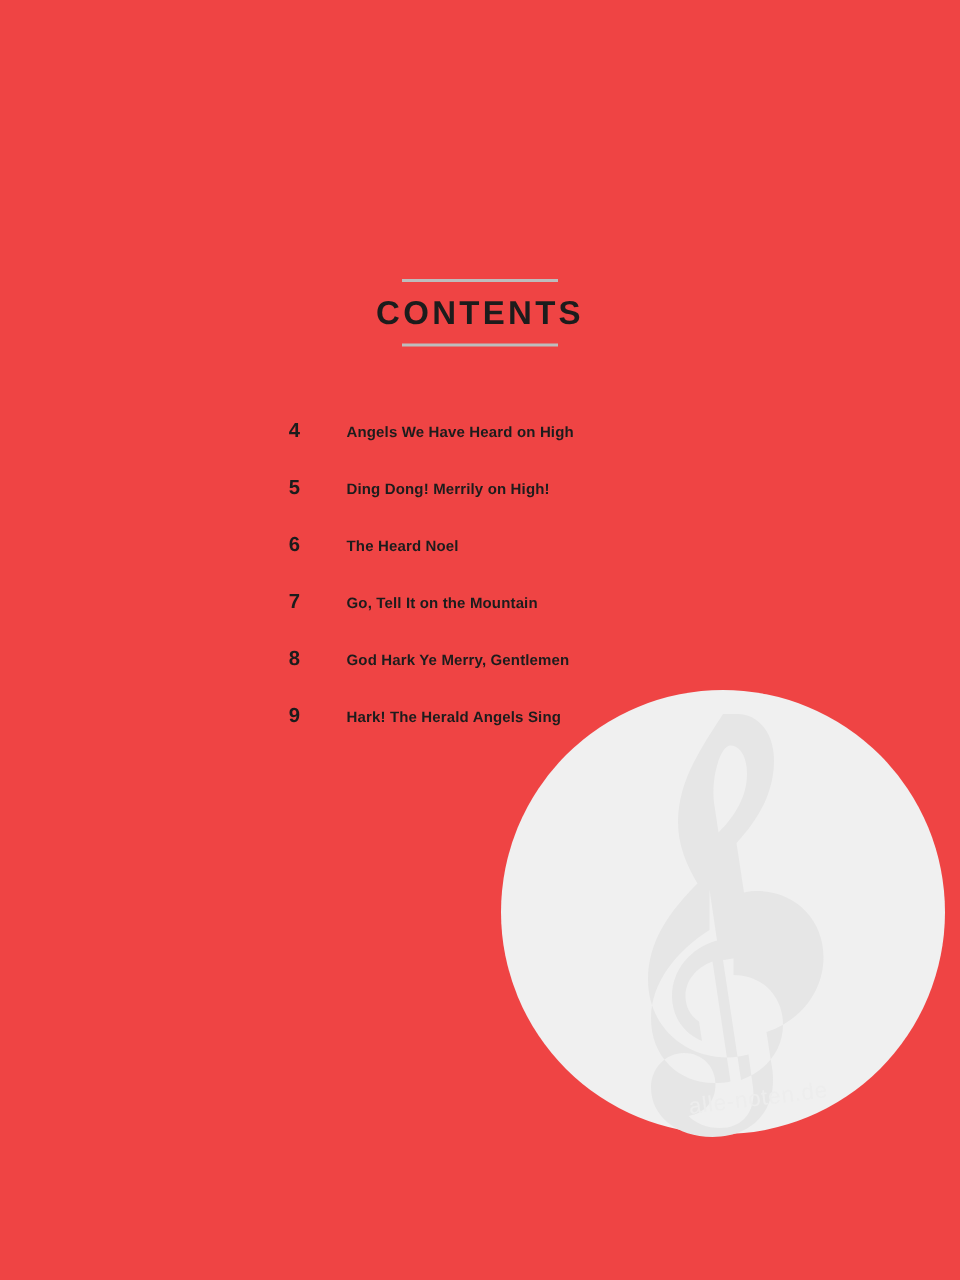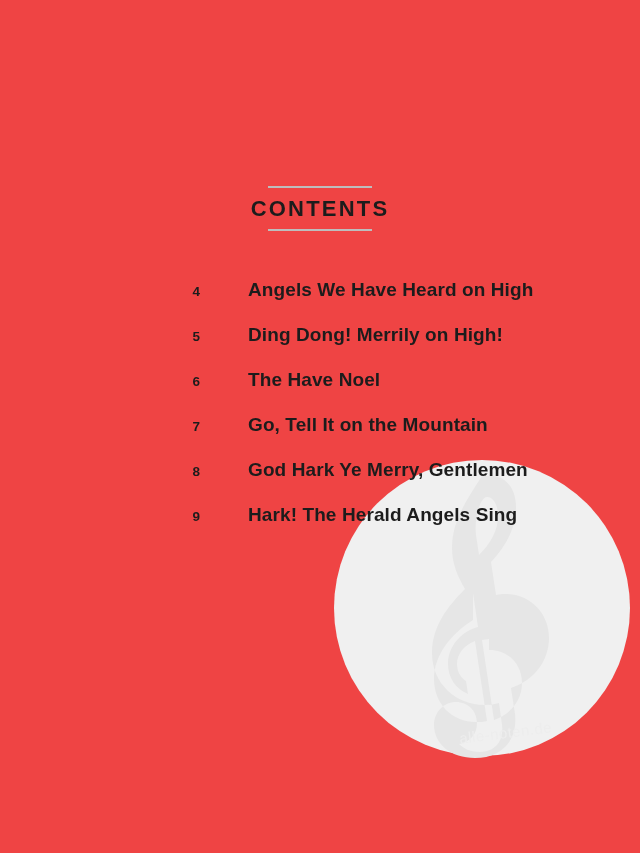--- a/index.html
+++ b/index.html
@@ -83,22 +83,22 @@
   }
   .toc-page {
     width: 40px;
     text-align: right;
     font-size: 13.5px;
     font-weight: bold;
     color: #1c1c1c;
     flex: 0 0 auto;
   }
   .toc-name {
-    margin-left: 48px;
-    font-size: 19px;
+    margin-left: 31px;
+    font-size: 10px;
     font-weight: bold;
     color: #1c1c1c;
     letter-spacing: 0.1px;
   }
 </style>
 </head>
 <body>
 
 <div class="page">
 
@@ -124,21 +124,21 @@
       <li class="toc-row">
         <span class="toc-page">4</span>
         <span class="toc-name">Angels We Have Heard on High</span>
       </li>
       <li class="toc-row">
         <span class="toc-page">5</span>
         <span class="toc-name">Ding Dong! Merrily on High!</span>
       </li>
       <li class="toc-row">
         <span class="toc-page">6</span>
-        <span class="toc-name">The Have Noel</span>
+        <span class="toc-name">The Heard Noel</span>
       </li>
       <li class="toc-row">
         <span class="toc-page">7</span>
         <span class="toc-name">Go, Tell It on the Mountain</span>
       </li>
       <li class="toc-row">
         <span class="toc-page">8</span>
         <span class="toc-name">God Hark Ye Merry, Gentlemen</span>
       </li>
       <li class="toc-row">

